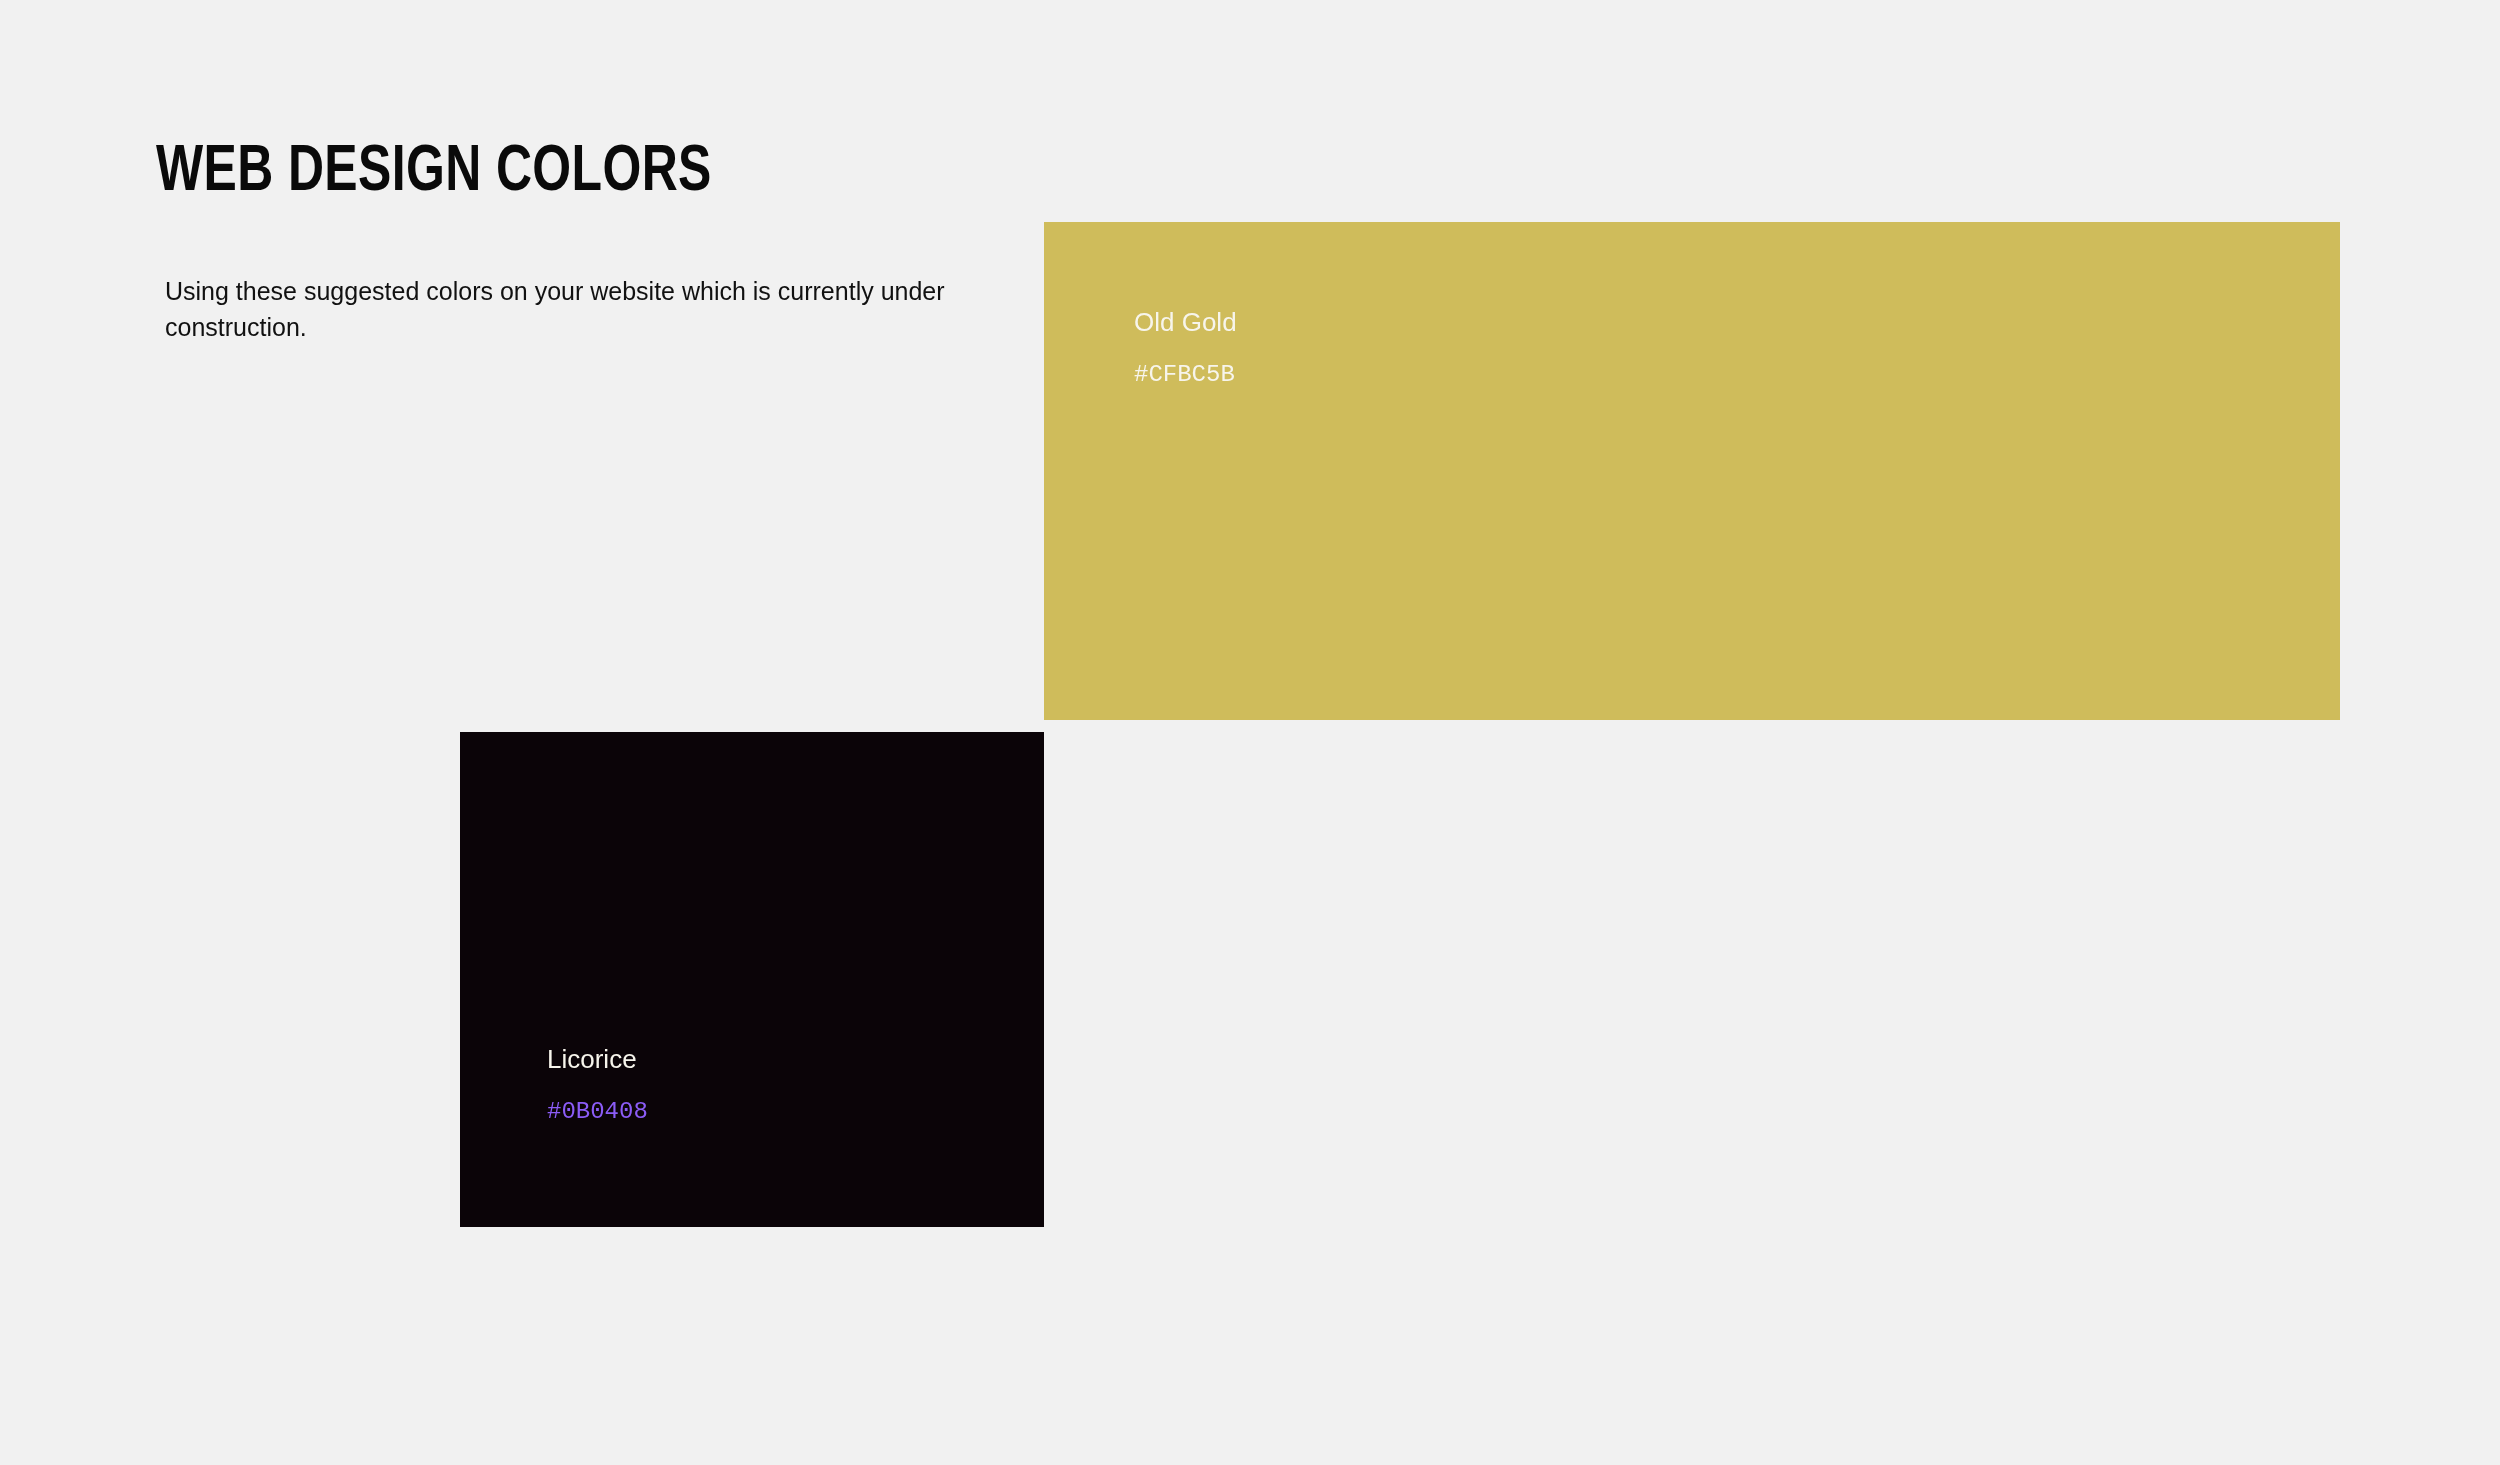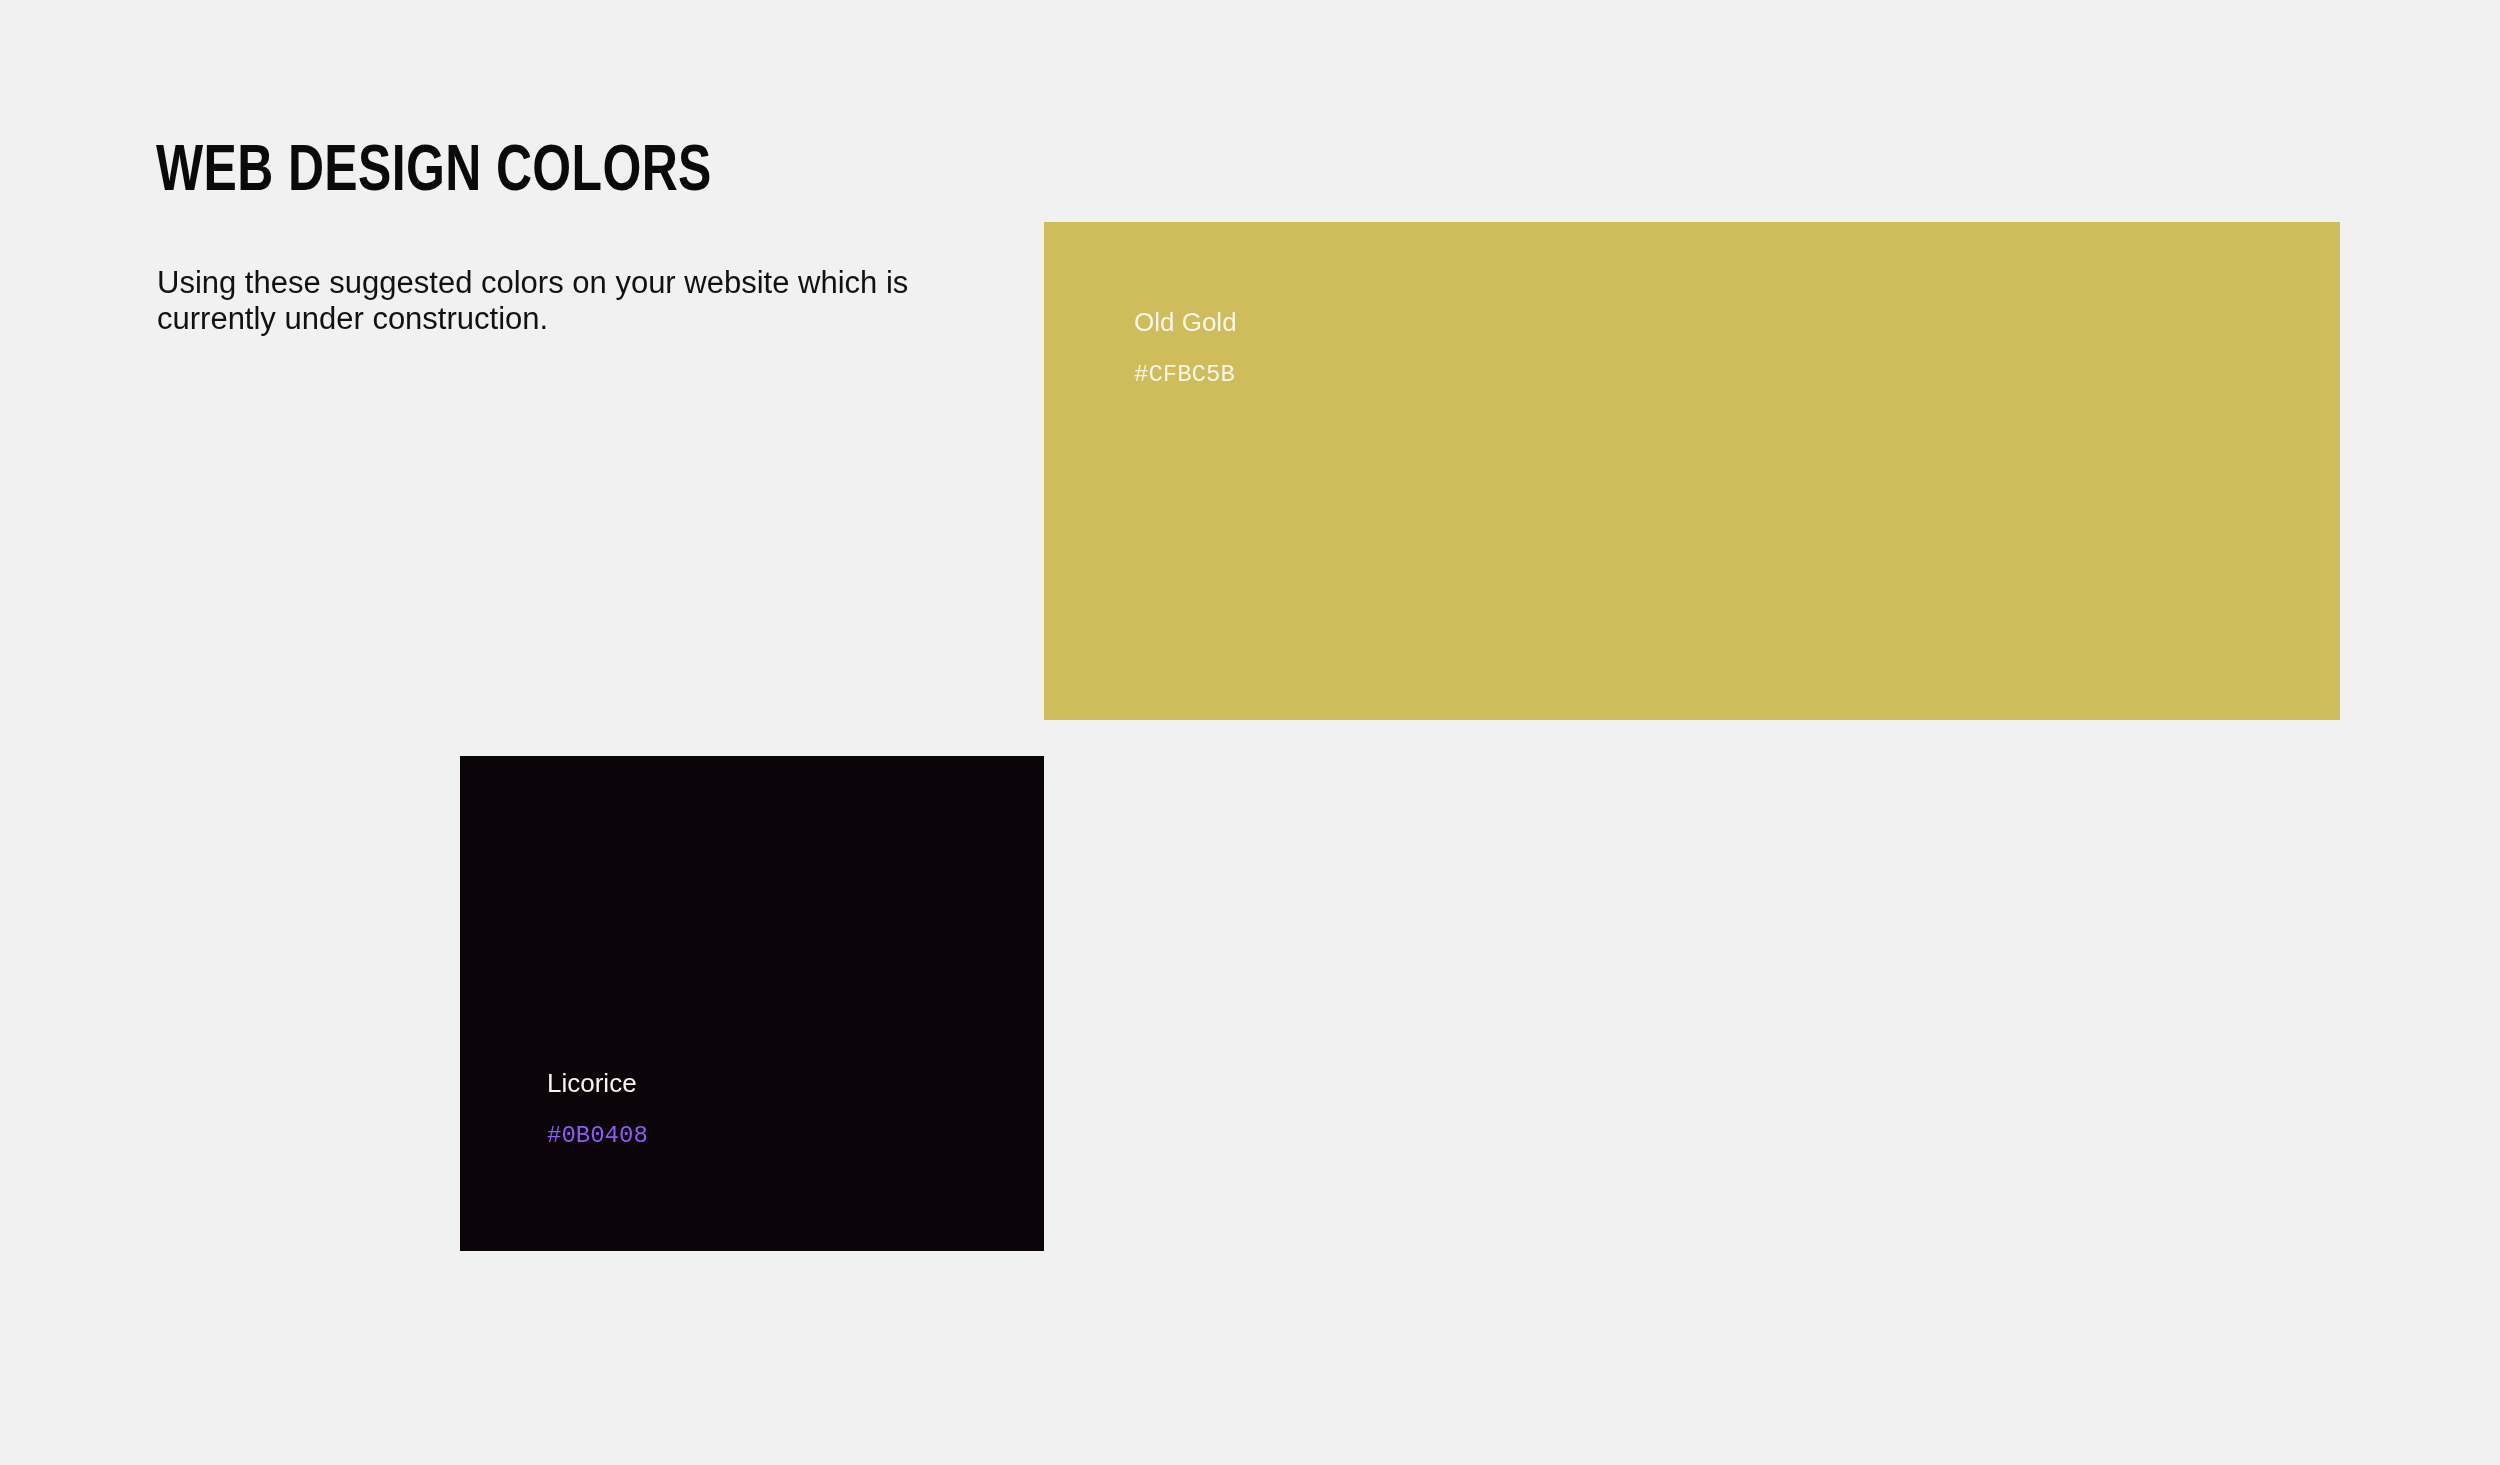--- a/index.html
+++ b/index.html
@@ -36,23 +36,23 @@
     transform: scaleX(0.78);
     transform-origin: left center;
     white-space: nowrap;
   }
 
   .page-subtitle {
     position: absolute;
     left: 157px;
     top: 265px;
     width: 790px;
-    margin: 0;
+    margin: 8px;
     font-family: "Liberation Sans", sans-serif;
-    font-size: 31px;
+    font-size: 25px;
     line-height: 36px;
     font-weight: 400;
     color: #111111;
   }
 
   
   .swatch {
     position: absolute;
     box-sizing: border-box;
   }
@@ -91,21 +91,21 @@
   #swatch-old-gold {
     left: 1044px;
     top: 222px;
     width: 1296px;
     height: 498px;
   }
   #swatch-old-gold .swatch-body { bottom: 330px; margin-top: 44px; }
 
   #swatch-licorice {
     left: 460px;
-    top: 756px;
+    top: 732px;
     width: 584px;
     height: 495px;
   }
   #swatch-licorice .swatch-body { bottom: 100px; padding-left: 87px; }
 
   #swatch-moss-green {
     left: 1044px;
     top: 720px;
     width: 638px;
     height: 495px;

